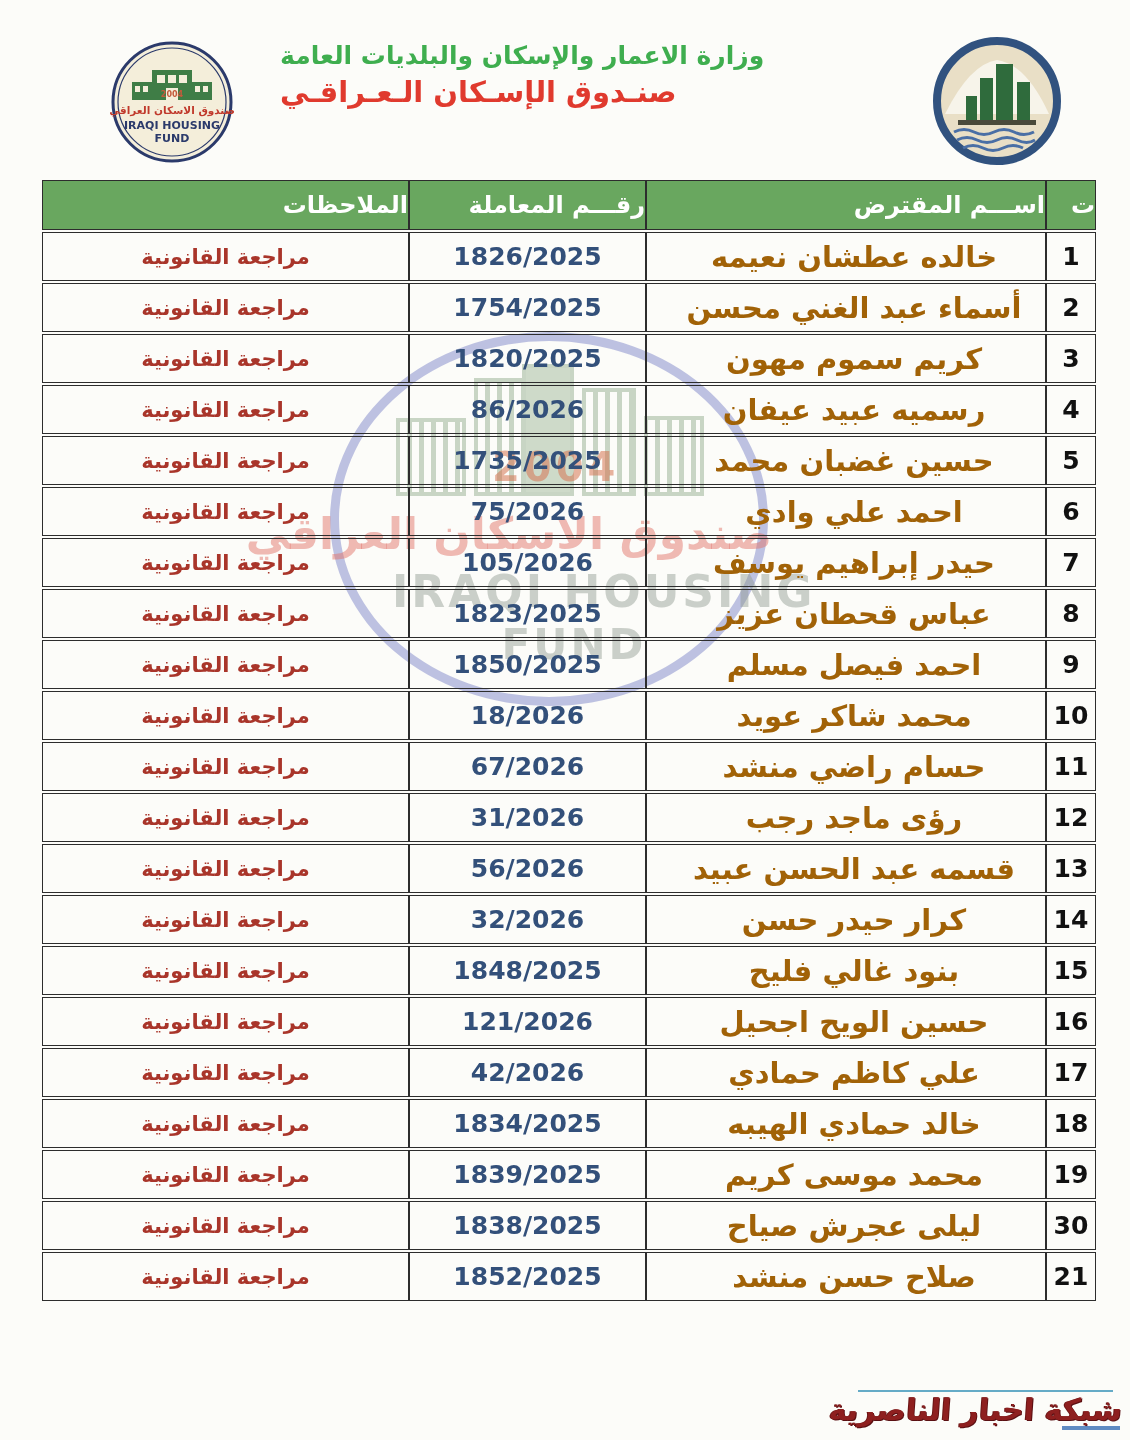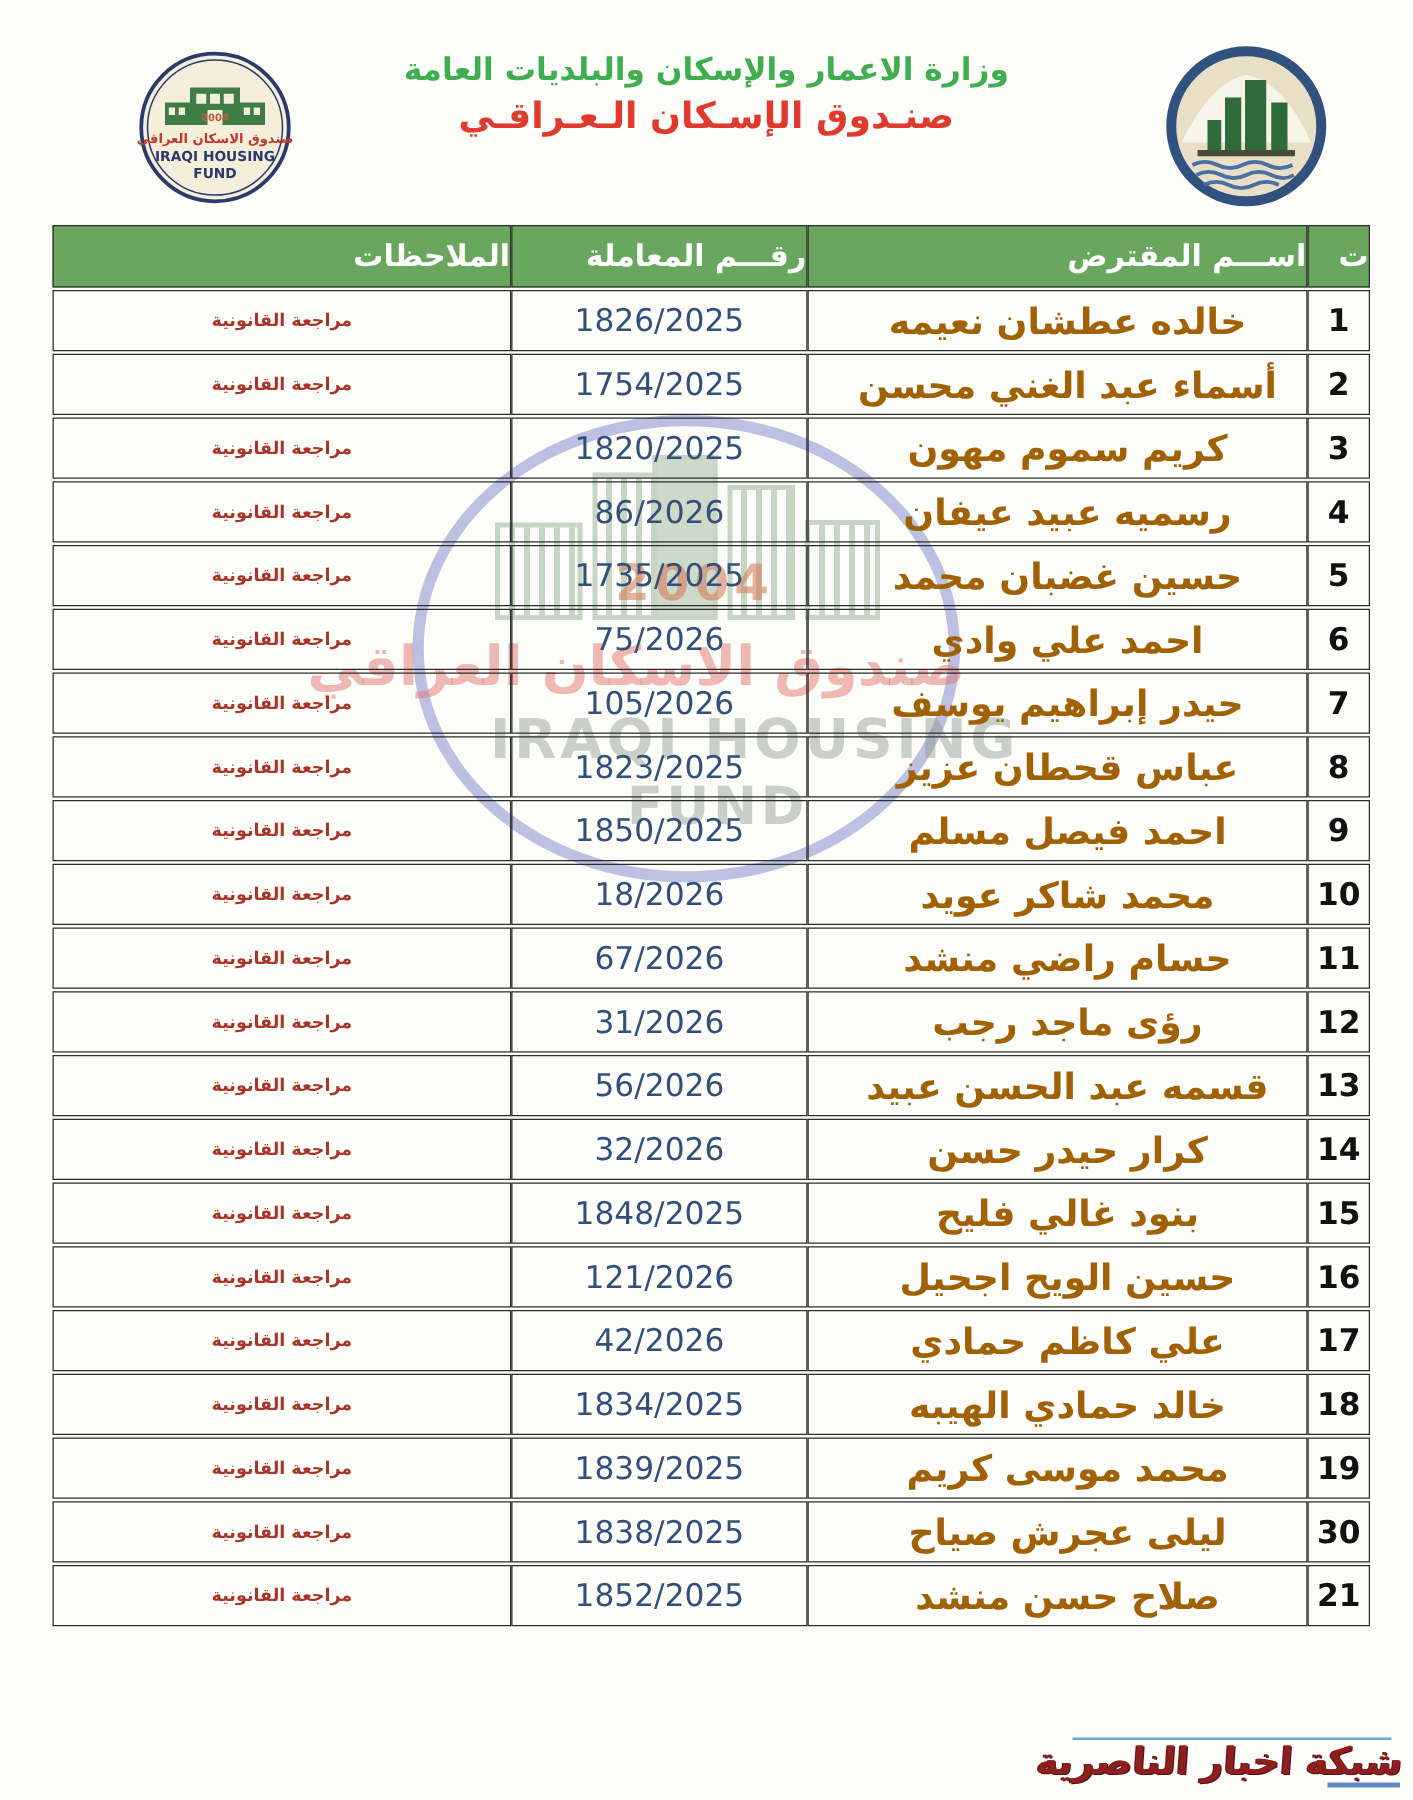--- a/index.html
+++ b/index.html
@@ -1,20 +1,20 @@
 <!DOCTYPE html>
 <html lang="ar"><head>
 <meta charset="utf-8">
 <style>
   * { margin:0; padding:0; box-sizing:border-box; }
   html,body { width:1130px; height:1440px; background:#ffffff; font-family:"DejaVu Sans", sans-serif; }
   .sheet { position:relative; width:1130px; height:1440px; background:#fcfcf9; overflow:hidden; }
 
   
-  .titles { position:absolute; left:280px; top:40px; width:570px; text-align:center; direction:rtl; }
+  .titles { position:absolute; left:280px; top:40px; width:570px; text-align:left; direction:rtl; }
   .title-ministry { color:#3fae4f; font-size:25px; font-weight:bold; line-height:1.3; }
   .title-fund { color:#e03a2e; font-size:29px; font-weight:bold; margin-top:2px; letter-spacing:1px; }
   .title-branch { color:#3fae4f; font-size:24px; font-weight:bold; margin-top:12px; letter-spacing:2px; }
 
   .logo-left { position:absolute; left:110px; top:40px; width:124px; height:124px; }
   .logo-right { position:absolute; left:930px; top:34px; width:134px; height:134px; }
 
   
   .wm { position:absolute; inset:0; z-index:0; pointer-events:none; }
   .wm-ring { position:absolute; left:330px; top:332px; width:438px; height:374px;
@@ -38,22 +38,22 @@
 
   
   .tablewrap { position:absolute; left:42px; top:178px; width:1054px; z-index:1; }
   table { width:1054px; table-layout:fixed; border-collapse:separate; border-spacing:0 2px; direction:rtl; }
   col.w-idx { width:50px; } col.w-name { width:400px; } col.w-num { width:237px; } col.w-note { width:367px; }
   th, td { border:1.6px solid #2d2d2d; text-align:center; vertical-align:middle; overflow:hidden; }
   th { background:#69a75f; color:#ffffff; font-size:24px; font-weight:bold; height:50px;text-align:right; }
   td { height:49px; background:transparent; }
   td.c-idx { font-size:25px; font-weight:bold; color:#111; }
   td.c-name { font-size:29px; font-weight:bold; color:#a16207;padding-left:16px; }
-  td.c-num span { direction:ltr; unicode-bidi:embed; font-size:25px; font-weight:normal; color:#33507a;text-align:right; }
-  td.c-note { font-size:14px; font-weight:bold; color:#a9352a; }
+  td.c-num span { direction:ltr; unicode-bidi:embed; font-size:25px; font-weight:bold; color:#33507a;text-align:right; }
+  td.c-note { font-size:21px; font-weight:bold; color:#a9352a; }
 
   
   .stamp { position:absolute; left:858px; top:1382px; width:268px; height:56px; z-index:2; }
   .stamp-line { position:absolute; left:0; top:8px; width:255px; height:2px; background:rgba(74,156,190,0.85); }
   .stamp-text { position:absolute; right:4px; top:10px; direction:rtl; white-space:nowrap;
                 font-size:30px; font-weight:bold; color:#8e1f1f; transform:skewX(-4deg);
                 text-shadow:1px 1px 0 #5a0f12, -1px 0 0 #6a1515; letter-spacing:1px; }
   .stamp-under { position:absolute; right:6px; top:44px; width:58px; height:4px; background:rgba(55,110,180,0.8); }
 </style>
 </head>

